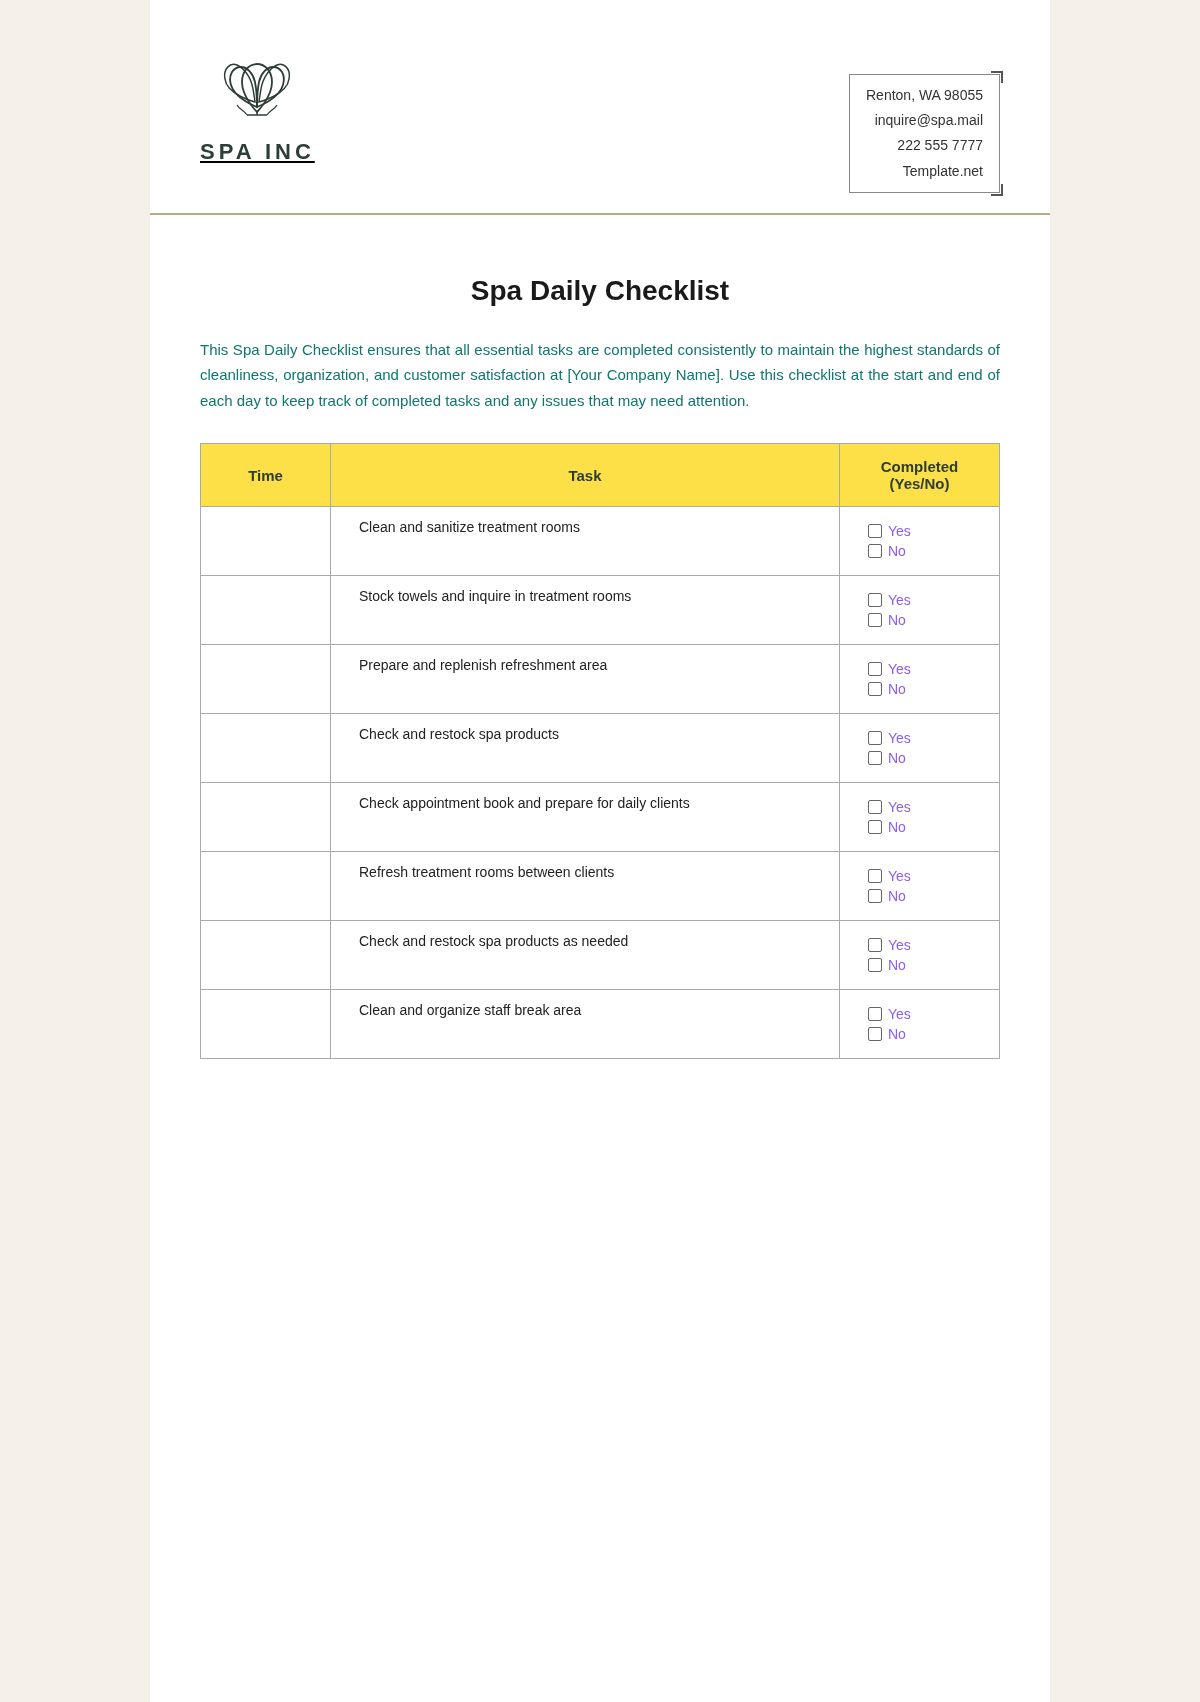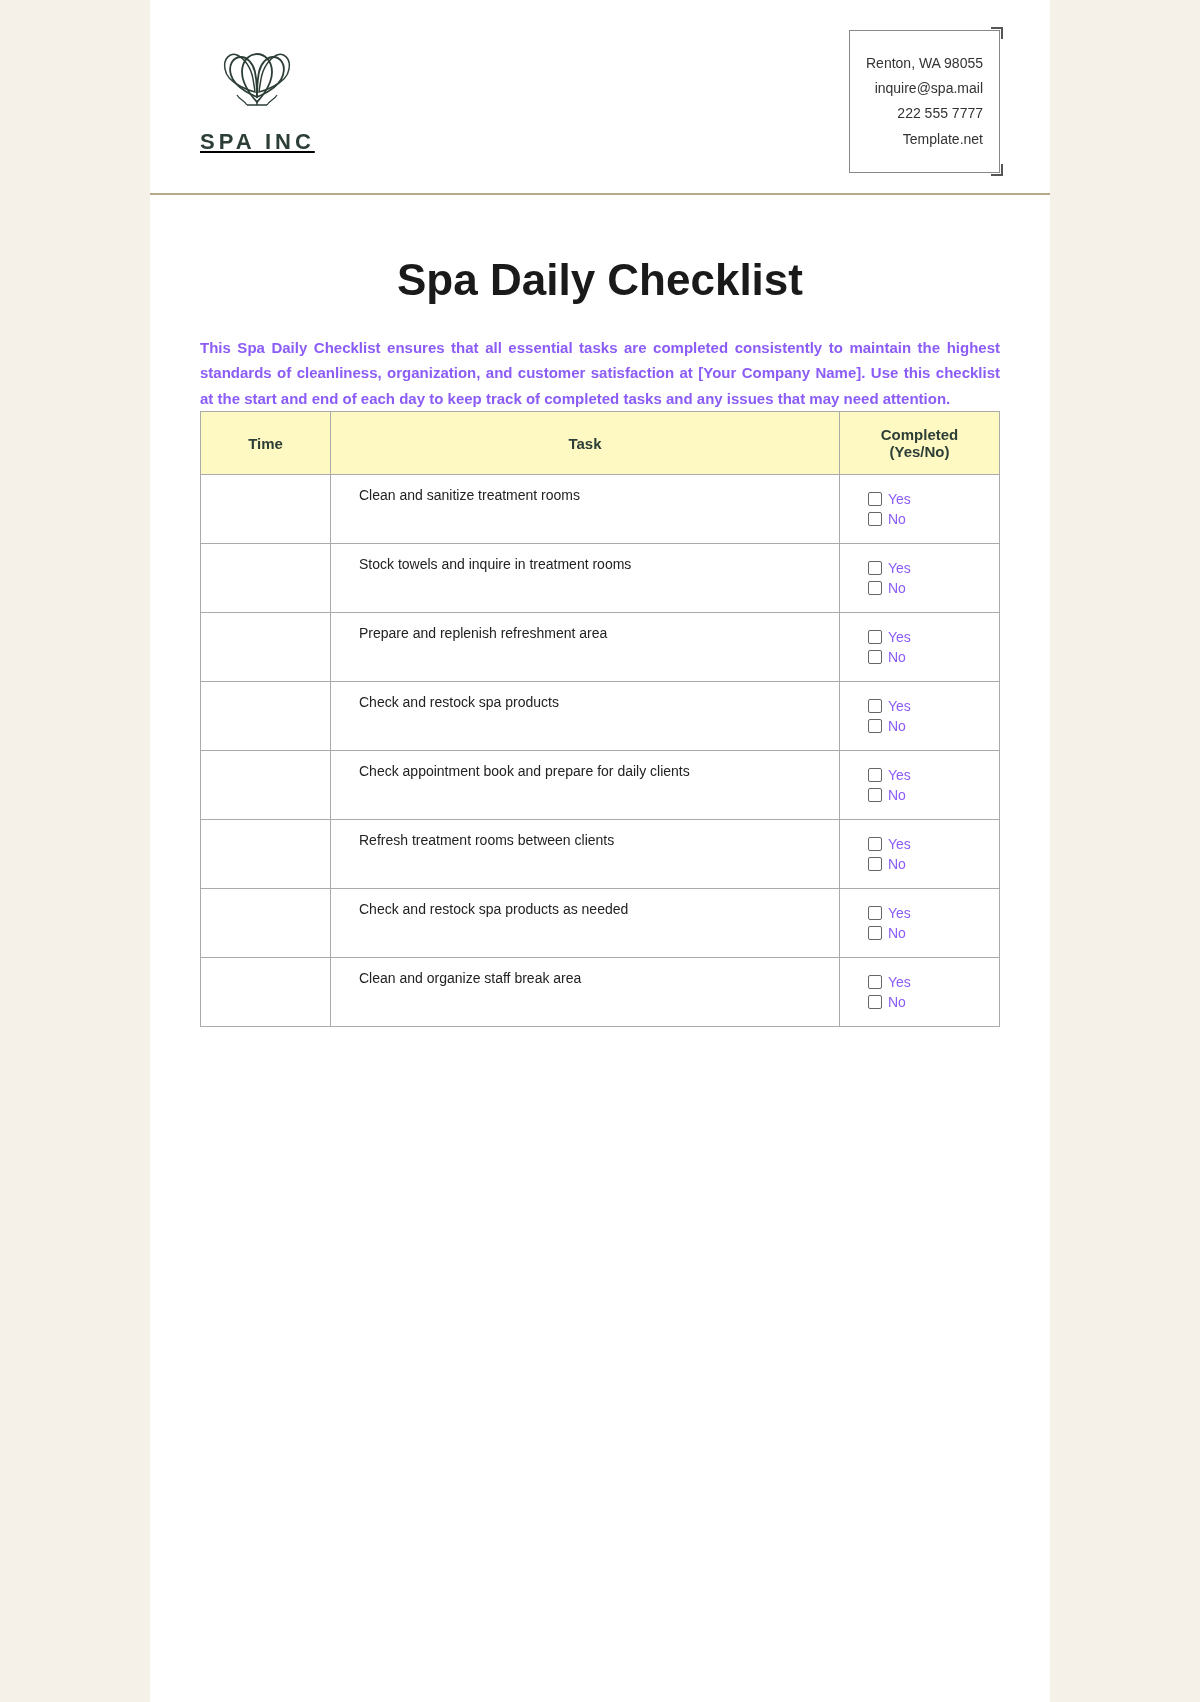--- a/index.html
+++ b/index.html
@@ -41,22 +41,23 @@
       font-weight: bold;
       letter-spacing: 4px;
       color: #2c3e35;
     }
     .contact-info {
       text-align: right;
       font-size: 14px;
       color: #333;
       line-height: 1.8;
       border: 1px solid #888;
-      padding: 20px 16px;
+      padding: 8px 16px;
       position: relative;
+      margin-top: 44px;
     }
     
     .contact-info::before {
       content: '';
       position: absolute;
       top: -4px;
       right: -4px;
       width: 10px;
       height: 10px;
       border-top: 2px solid #555;
@@ -72,42 +73,42 @@
       border-bottom: 2px solid #555;
       border-right: 2px solid #555;
     }
 
     
     .content {
       padding: 40px 50px;
     }
     .doc-title {
       text-align: center;
-      font-size: 44px;
+      font-size: 28px;
       font-weight: bold;
       color: #1a1a1a;
       margin-bottom: 30px;
       margin-top: 20px;
     }
     .description {
       font-size: 15px;
-      color: #8b5cf6;
+      color: #0f766e;
       line-height: 1.7;
       text-align: justify;
-      font-weight: bold;
+      margin-bottom: 30px;
     }
 
     
     .checklist-table {
       width: 100%;
       border-collapse: collapse;
       border: 1px solid #aaa;
     }
     .checklist-table th {
-      background: #fef9c3;
+      background: #fde047;
       color: #2c3e35;
       font-weight: bold;
       font-size: 15px;
       padding: 14px 12px;
       border: 1px solid #aaa;
       text-align: center;
     }
     .checklist-table td {
       border: 1px solid #aaa;
       padding: 12px 28px;

